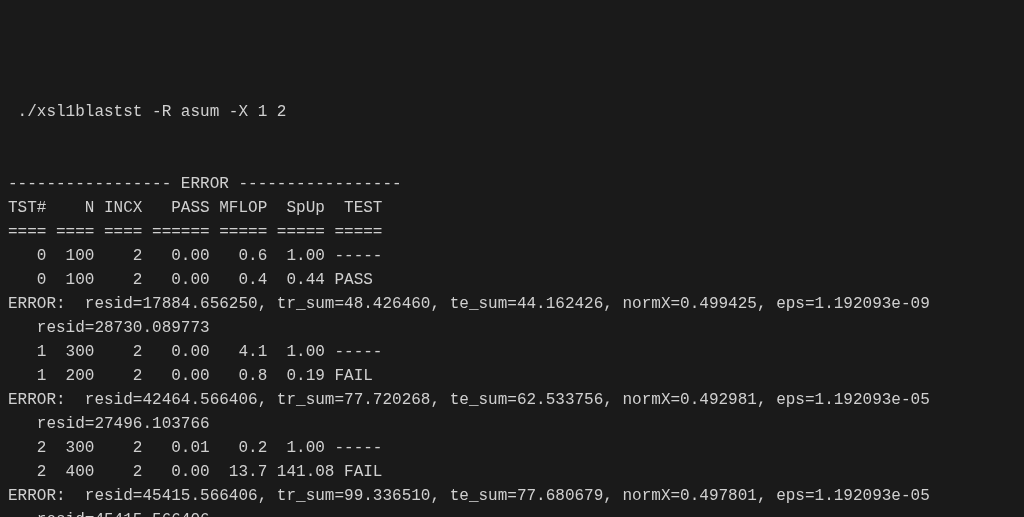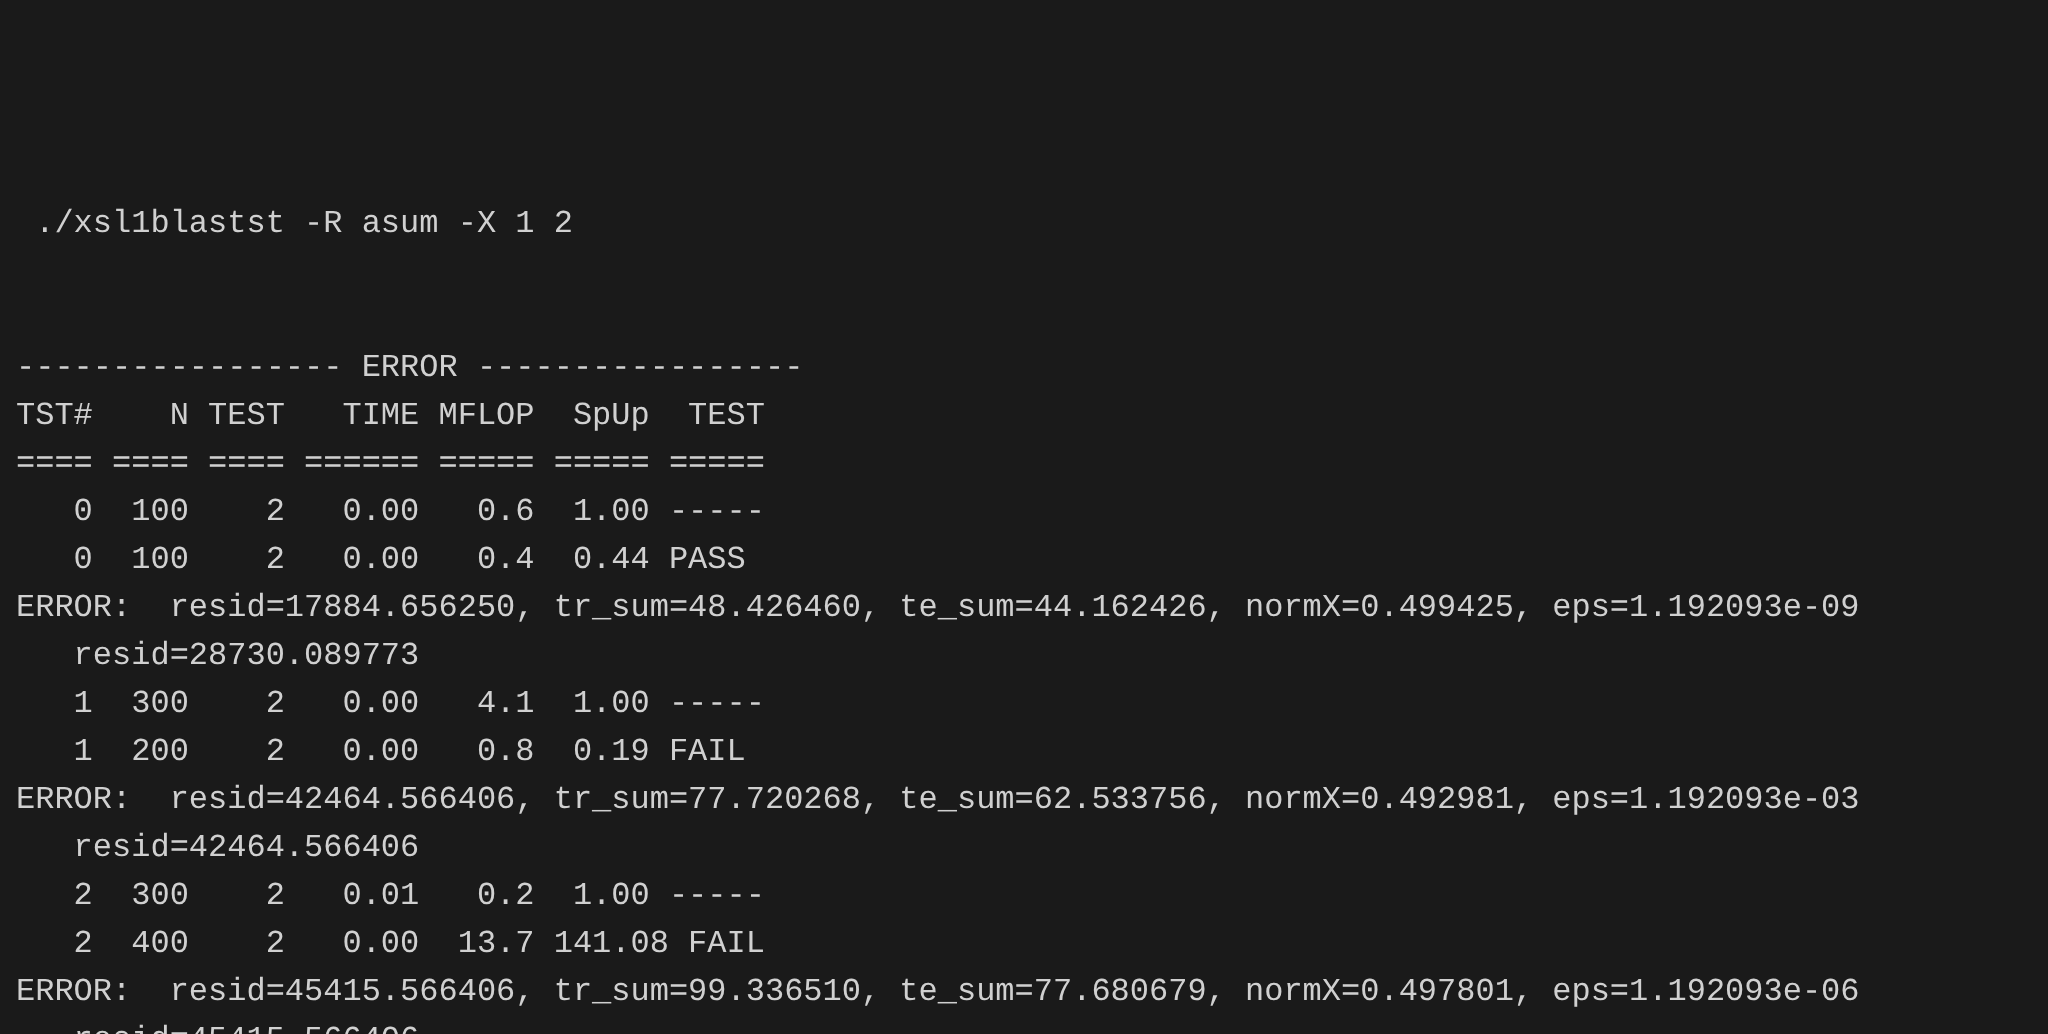--- a/index.html
+++ b/index.html
@@ -21,32 +21,32 @@
   </style>
 </head>
 <body>
 
 
 
 <div class="terminal-output"><span> ./xsl1blastst -R asum -X 1 2</span>
 <span></span>
 <span></span>
 <span>----------------- ERROR -----------------</span>
-<span>TST#    N TEST   TIME MFLOP  SpUp  TEST</span>
+<span>TST#    N INCX   PASS MFLOP  SpUp  TEST</span>
 <span>==== ==== ==== ====== ===== ===== =====</span>
 <span>   0  100    2   0.00   0.6  1.00 -----</span>
 <span>   0  100    2   0.00   0.4  0.44 PASS</span>
 <span>ERROR:  resid=17884.656250, tr_sum=48.426460, te_sum=44.162426, normX=0.499425, eps=1.192093e-09</span>
 <span>   resid=28730.089773</span>
 <span>   1  300    2   0.00   4.1  1.00 -----</span>
 <span>   1  200    2   0.00   0.8  0.19 FAIL</span>
-<span>ERROR:  resid=42464.566406, tr_sum=77.720268, te_sum=62.533756, normX=0.492981, eps=1.192093e-03</span>
-<span>   resid=42464.566406</span>
+<span>ERROR:  resid=42464.566406, tr_sum=77.720268, te_sum=62.533756, normX=0.492981, eps=1.192093e-05</span>
+<span>   resid=27496.103766</span>
 <span>   2  300    2   0.01   0.2  1.00 -----</span>
 <span>   2  400    2   0.00  13.7 141.08 FAIL</span>
-<span>ERROR:  resid=45415.566406, tr_sum=99.336510, te_sum=77.680679, normX=0.497801, eps=1.192093e-06</span>
+<span>ERROR:  resid=45415.566406, tr_sum=99.336510, te_sum=77.680679, normX=0.497801, eps=1.192093e-05</span>
 <span>   resid=45415.566406</span>
 
 
 </div>
 
 
 
 
 </body></html>

